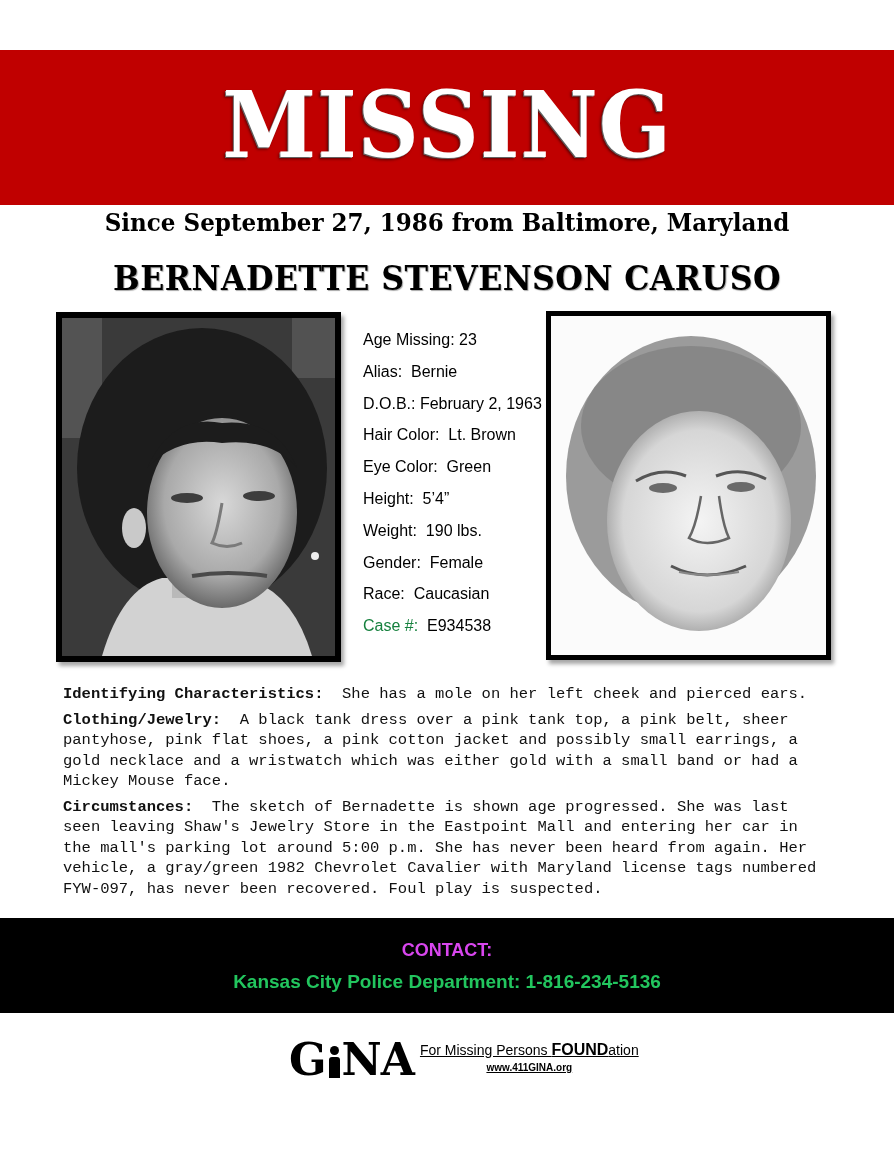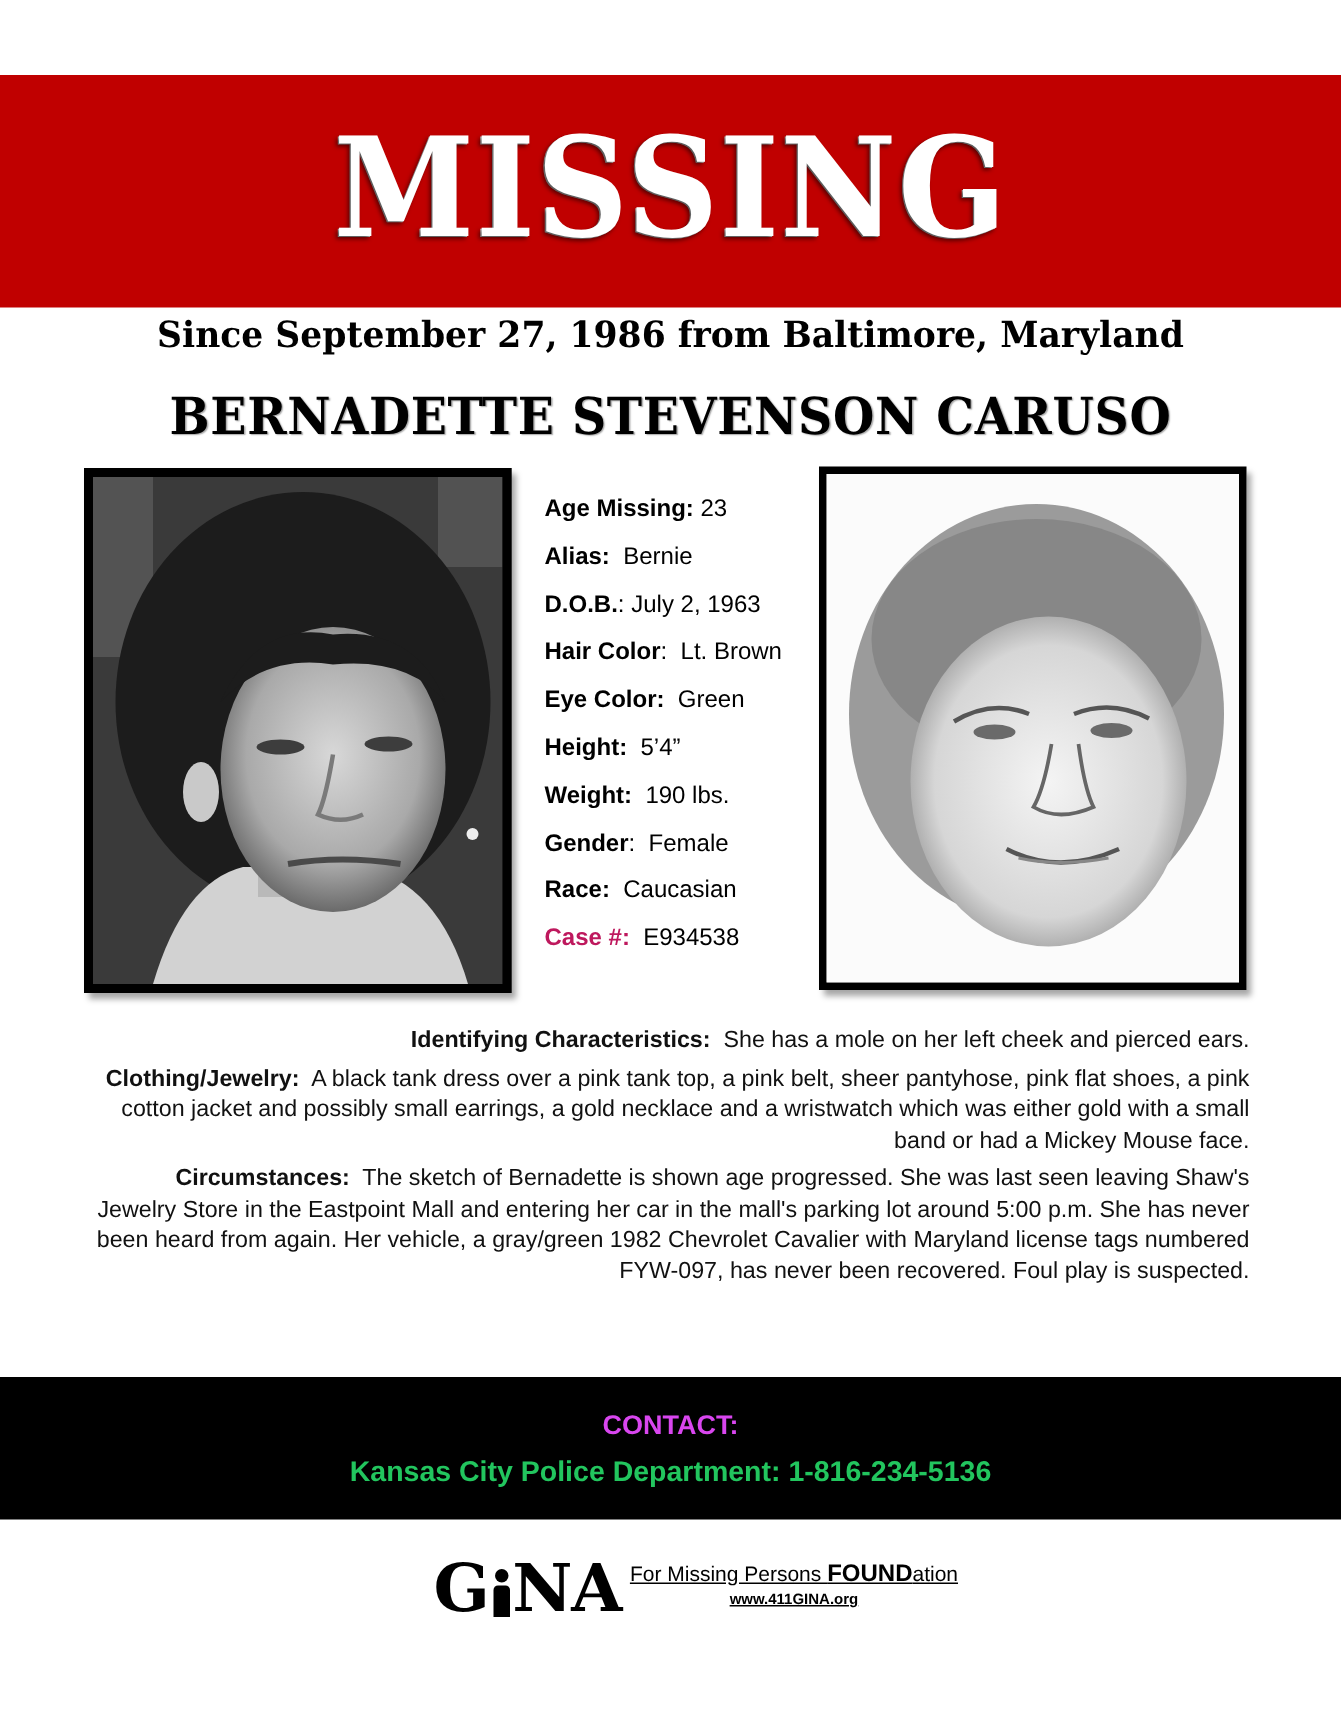--- a/index.html
+++ b/index.html
@@ -80,32 +80,31 @@
       position: absolute;
       left: 363px; top: 328px;
       width: 180px;
     }
     .info-row {
       height: 31.8px;
       font-size: 16px;
       line-height: 24px;
       white-space: nowrap;
     }
-    .info-row .lbl { font-weight: bold; }
-    .info-row.case .lbl { color: #be185d; }
+    .info-row .lbl { font-weight: normal; }
+    .info-row.case .lbl { color: #15803d; }
 
     .details {
       position: absolute;
       left: 63px; top: 684px;
       width: 770px;
-      font-family: Liberation Sans, sans-serif;
+      font-family: Liberation Mono, monospace;
       font-size: 15.5px;
       line-height: 20.5px;
       color: #111;
-      text-align: right;
     }
     .details p { margin: 0 0 5px 0; }
     .details .lbl { font-weight: bold; }
 
     .contact {
       position: absolute;
       left: 0; top: 918px;
       width: 894px; height: 95px;
       background: #000;
       text-align: center;
@@ -210,21 +209,21 @@
   <div class="info-row">
     <span class="lbl">Age Missing:</span>
     <span>23</span>
   </div>
   <div class="info-row">
     <span class="lbl">Alias:</span>&nbsp;
     <span>Bernie</span>
   </div>
   <div class="info-row">
     <span class="lbl">D.O.B.</span><span>:</span>
-    <span>July 2, 1963</span>
+    <span>February 2, 1963</span>
   </div>
   <div class="info-row">
     <span class="lbl">Hair Color</span><span>:</span>&nbsp;
     <span>Lt. Brown</span>
   </div>
   <div class="info-row">
     <span class="lbl">Eye Color:</span>&nbsp;
     <span>Green</span>
   </div>
   <div class="info-row">

